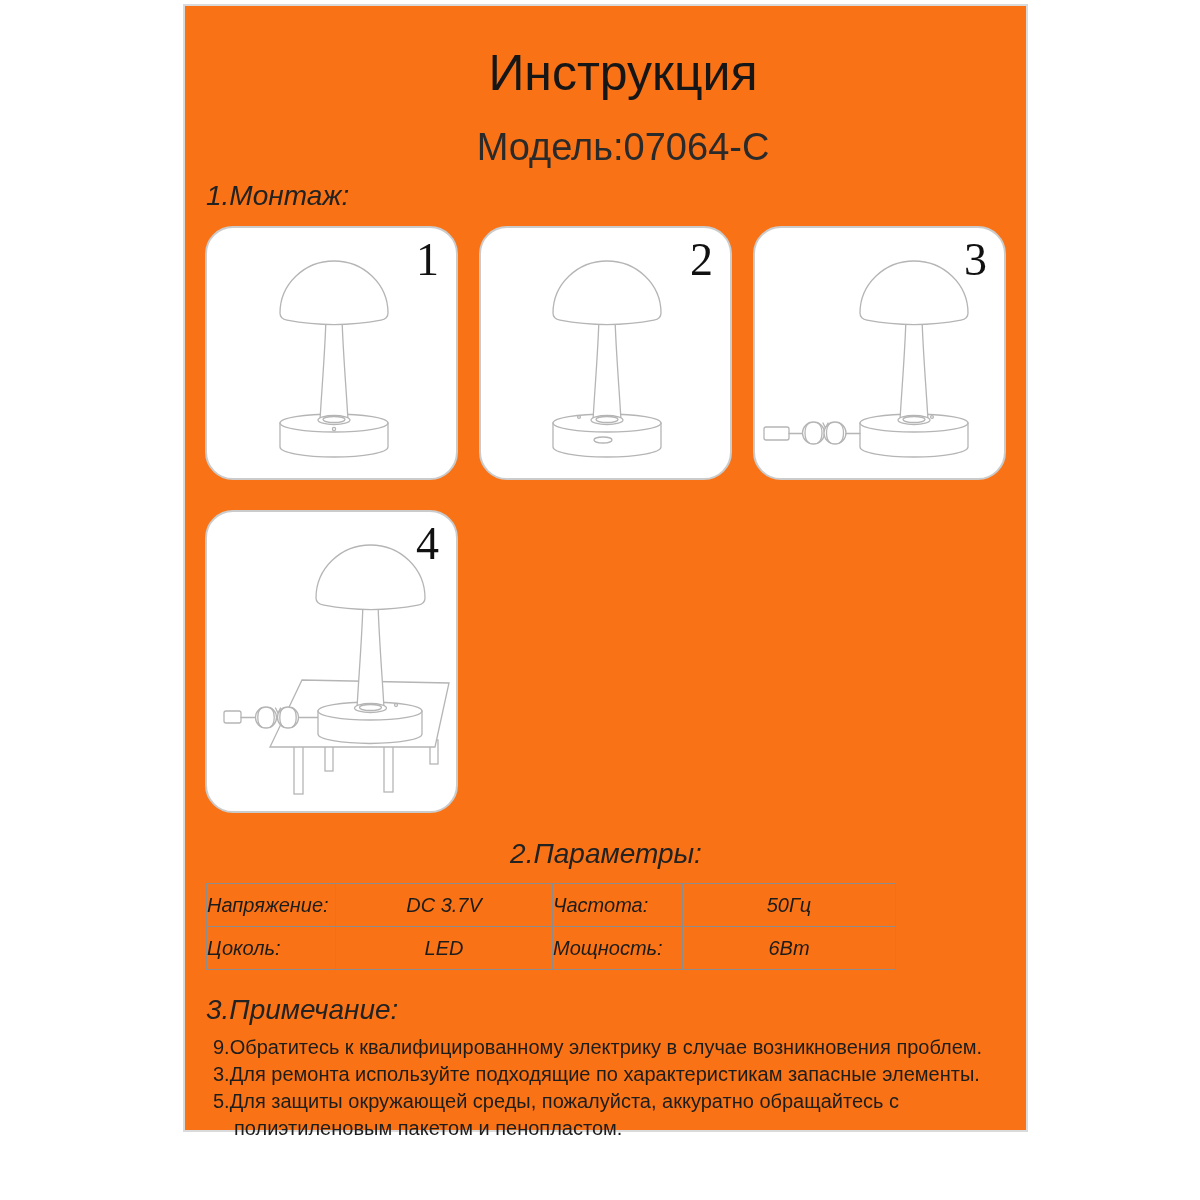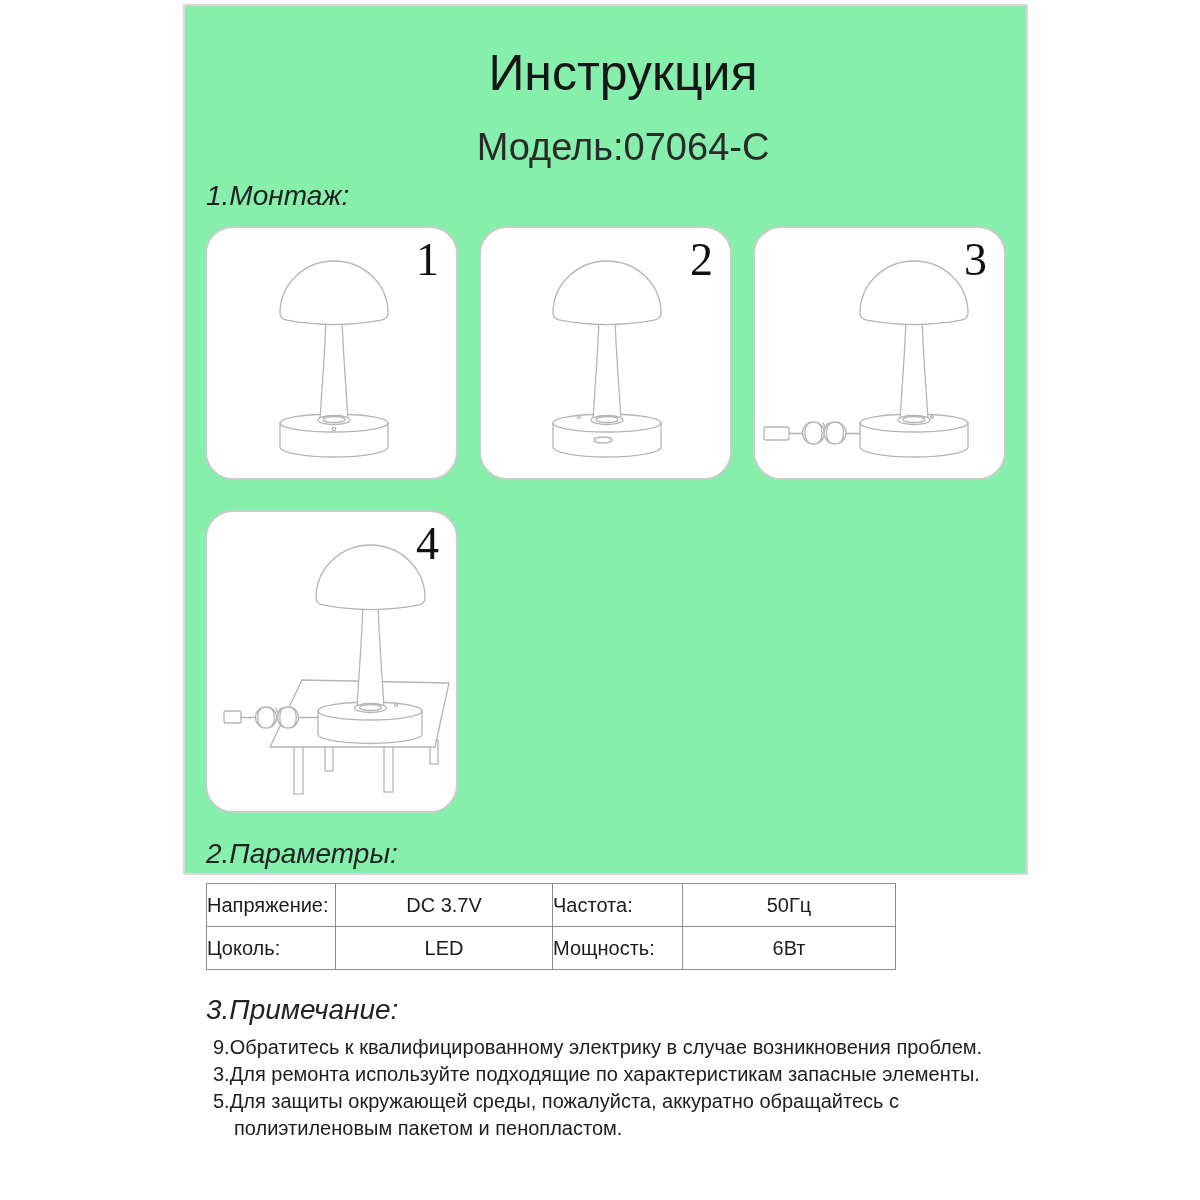--- a/index.html
+++ b/index.html
@@ -2,47 +2,47 @@
 <html><head>
 <meta charset="utf-8">
 <style>
   html,body{margin:0;padding:0;}
   body{
     width:1200px;height:1200px;background:#ffffff;position:relative;overflow:hidden;
     font-family:"Liberation Sans",sans-serif;color:#1f1f1f;
     -webkit-font-smoothing:antialiased;
   }
   .page{
-    position:absolute;left:183px;top:4px;width:845px;height:871px;
-    border:2px solid #dadada;box-sizing:border-box;background:#86efac;
+    position:absolute;left:183px;top:4px;width:845px;height:1128px;
+    border:2px solid #dadada;box-sizing:border-box;background:#f97316;
     padding:0 20px;
   }
   .titlebox{text-align:center;margin:40px 0 0 35px;}
   .title{font-size:50px;line-height:54px;color:#161616;}
   .model{font-size:38px;line-height:36px;margin-top:29px;color:#2a2a2a;}
   .heading{font-size:28px;line-height:30px;margin-left:1px;color:#222;font-style:italic;}
   .h-montage{margin-top:16px;}
-  .h-params{margin-top:26px;}
+  .h-params{margin-top:26px;text-align:center;}
   .h-notes{margin-top:25px;}
   .row{display:flex;gap:21px;margin-top:15px;}
   .panel{
     position:relative;width:255px;height:254px;box-sizing:border-box;
     border:2px solid #cbcbcb;border-radius:28px;background:#fff;
   }
   .panel4{width:253px;height:303px;margin-top:30px;}
   .panel svg{position:absolute;left:0;top:0;}
   .panel-num{
     position:absolute;top:6px;right:17px;
     font-family:"Liberation Serif","DejaVu Serif",serif;
     font-size:46px;line-height:1.15;color:#111;
   }
   svg .ln{stroke:#b5b5b5;stroke-width:1.3;fill:none;stroke-linecap:round;}
   svg .wf{fill:#ffffff;}
   table.params{
-    border-collapse:collapse;margin:14px 0 0 1px;table-layout:fixed;
+    border-collapse:collapse;margin:14px 0 0 1px;table-layout:fixed;font-style:italic;
   }
   table.params td{
     border:1px solid #8d8d8d;height:42px;font-size:20px;color:#1c1c1c;
     padding:0;vertical-align:middle;overflow:hidden;
   }
   td.lbl{text-align:left;padding-left:9px;}
   td.val{text-align:center;}
   .w1{width:128px;}.w2{width:216px;}.w3{width:129px;}.w4{width:212px;}
   .notes{margin:9px 0 0 8px;font-size:20px;line-height:27px;color:#1d1d1d;}
   .note-indent{padding-left:21px;}

